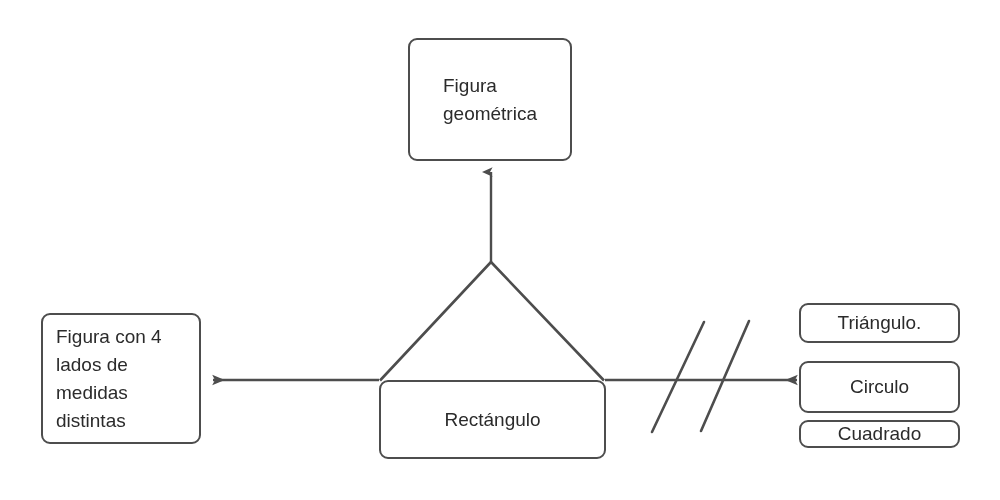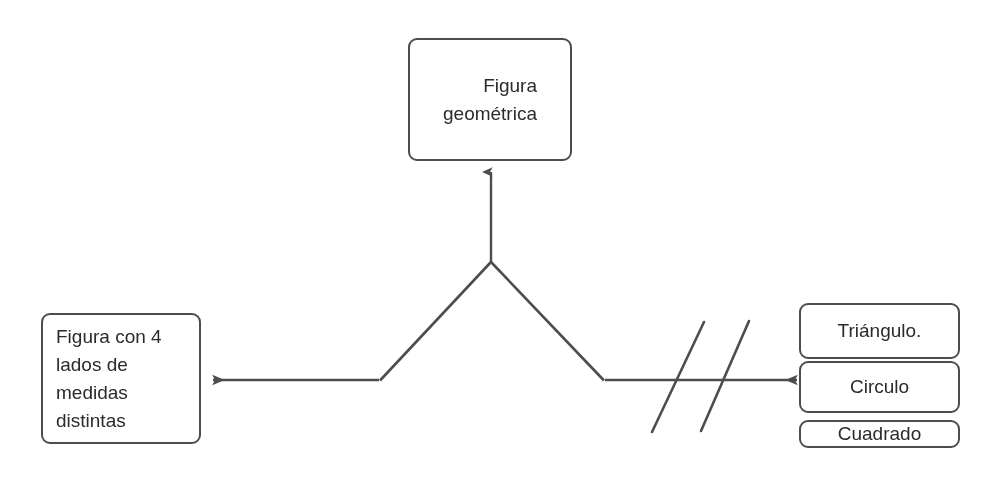--- a/index.html
+++ b/index.html
@@ -22,21 +22,21 @@
     box-sizing: border-box;
     border: 2.2px solid #4d4d4d;
     border-radius: 9px;
     background: #ffffff;
     color: #2b2b2b;
     font-size: 19px;
     line-height: 28px;
     display: flex;
     align-items: center;
     justify-content: center;
-    text-align: right;
+    text-align: left;
     z-index: 3;
   }
   .node.left-align {
     justify-content: flex-start;
     text-align: left;
     padding-left: 13px;
     padding-right: 8px;
   }
   #node-top {
     left: 408px;
@@ -56,21 +56,21 @@
     width: 227px;
     height: 79px;
     align-items: center;
     justify-content: center;
     z-index: 4;
   }
   #node-tri {
     left: 799px;
     top: 303px;
     width: 161px;
-    height: 56px;
+    height: 40px;
   }
   #node-cir {
     left: 799px;
     top: 361px;
     width: 161px;
     height: 52px;
   }
   #node-cua {
     left: 799px;
     top: 420px;
@@ -122,20 +122,23 @@
 
   <div class="node" id="node-top">
     <span class="node-text">Figura
 geométrica</span>
   </div>
 
   <div class="node left-align" id="node-left">
     <span class="node-text">Figura con 4 lados de medidas distintas</span>
   </div>
 
+  <div class="node" id="node-rect">
+    <span class="node-text">Rectángulo</span>
+  </div>
 
   <div class="node" id="node-tri">
     <span class="node-text">Triángulo.</span>
   </div>
 
   <div class="node" id="node-cir">
     <span class="node-text">Circulo</span>
   </div>
 
   <div class="node" id="node-cua">

